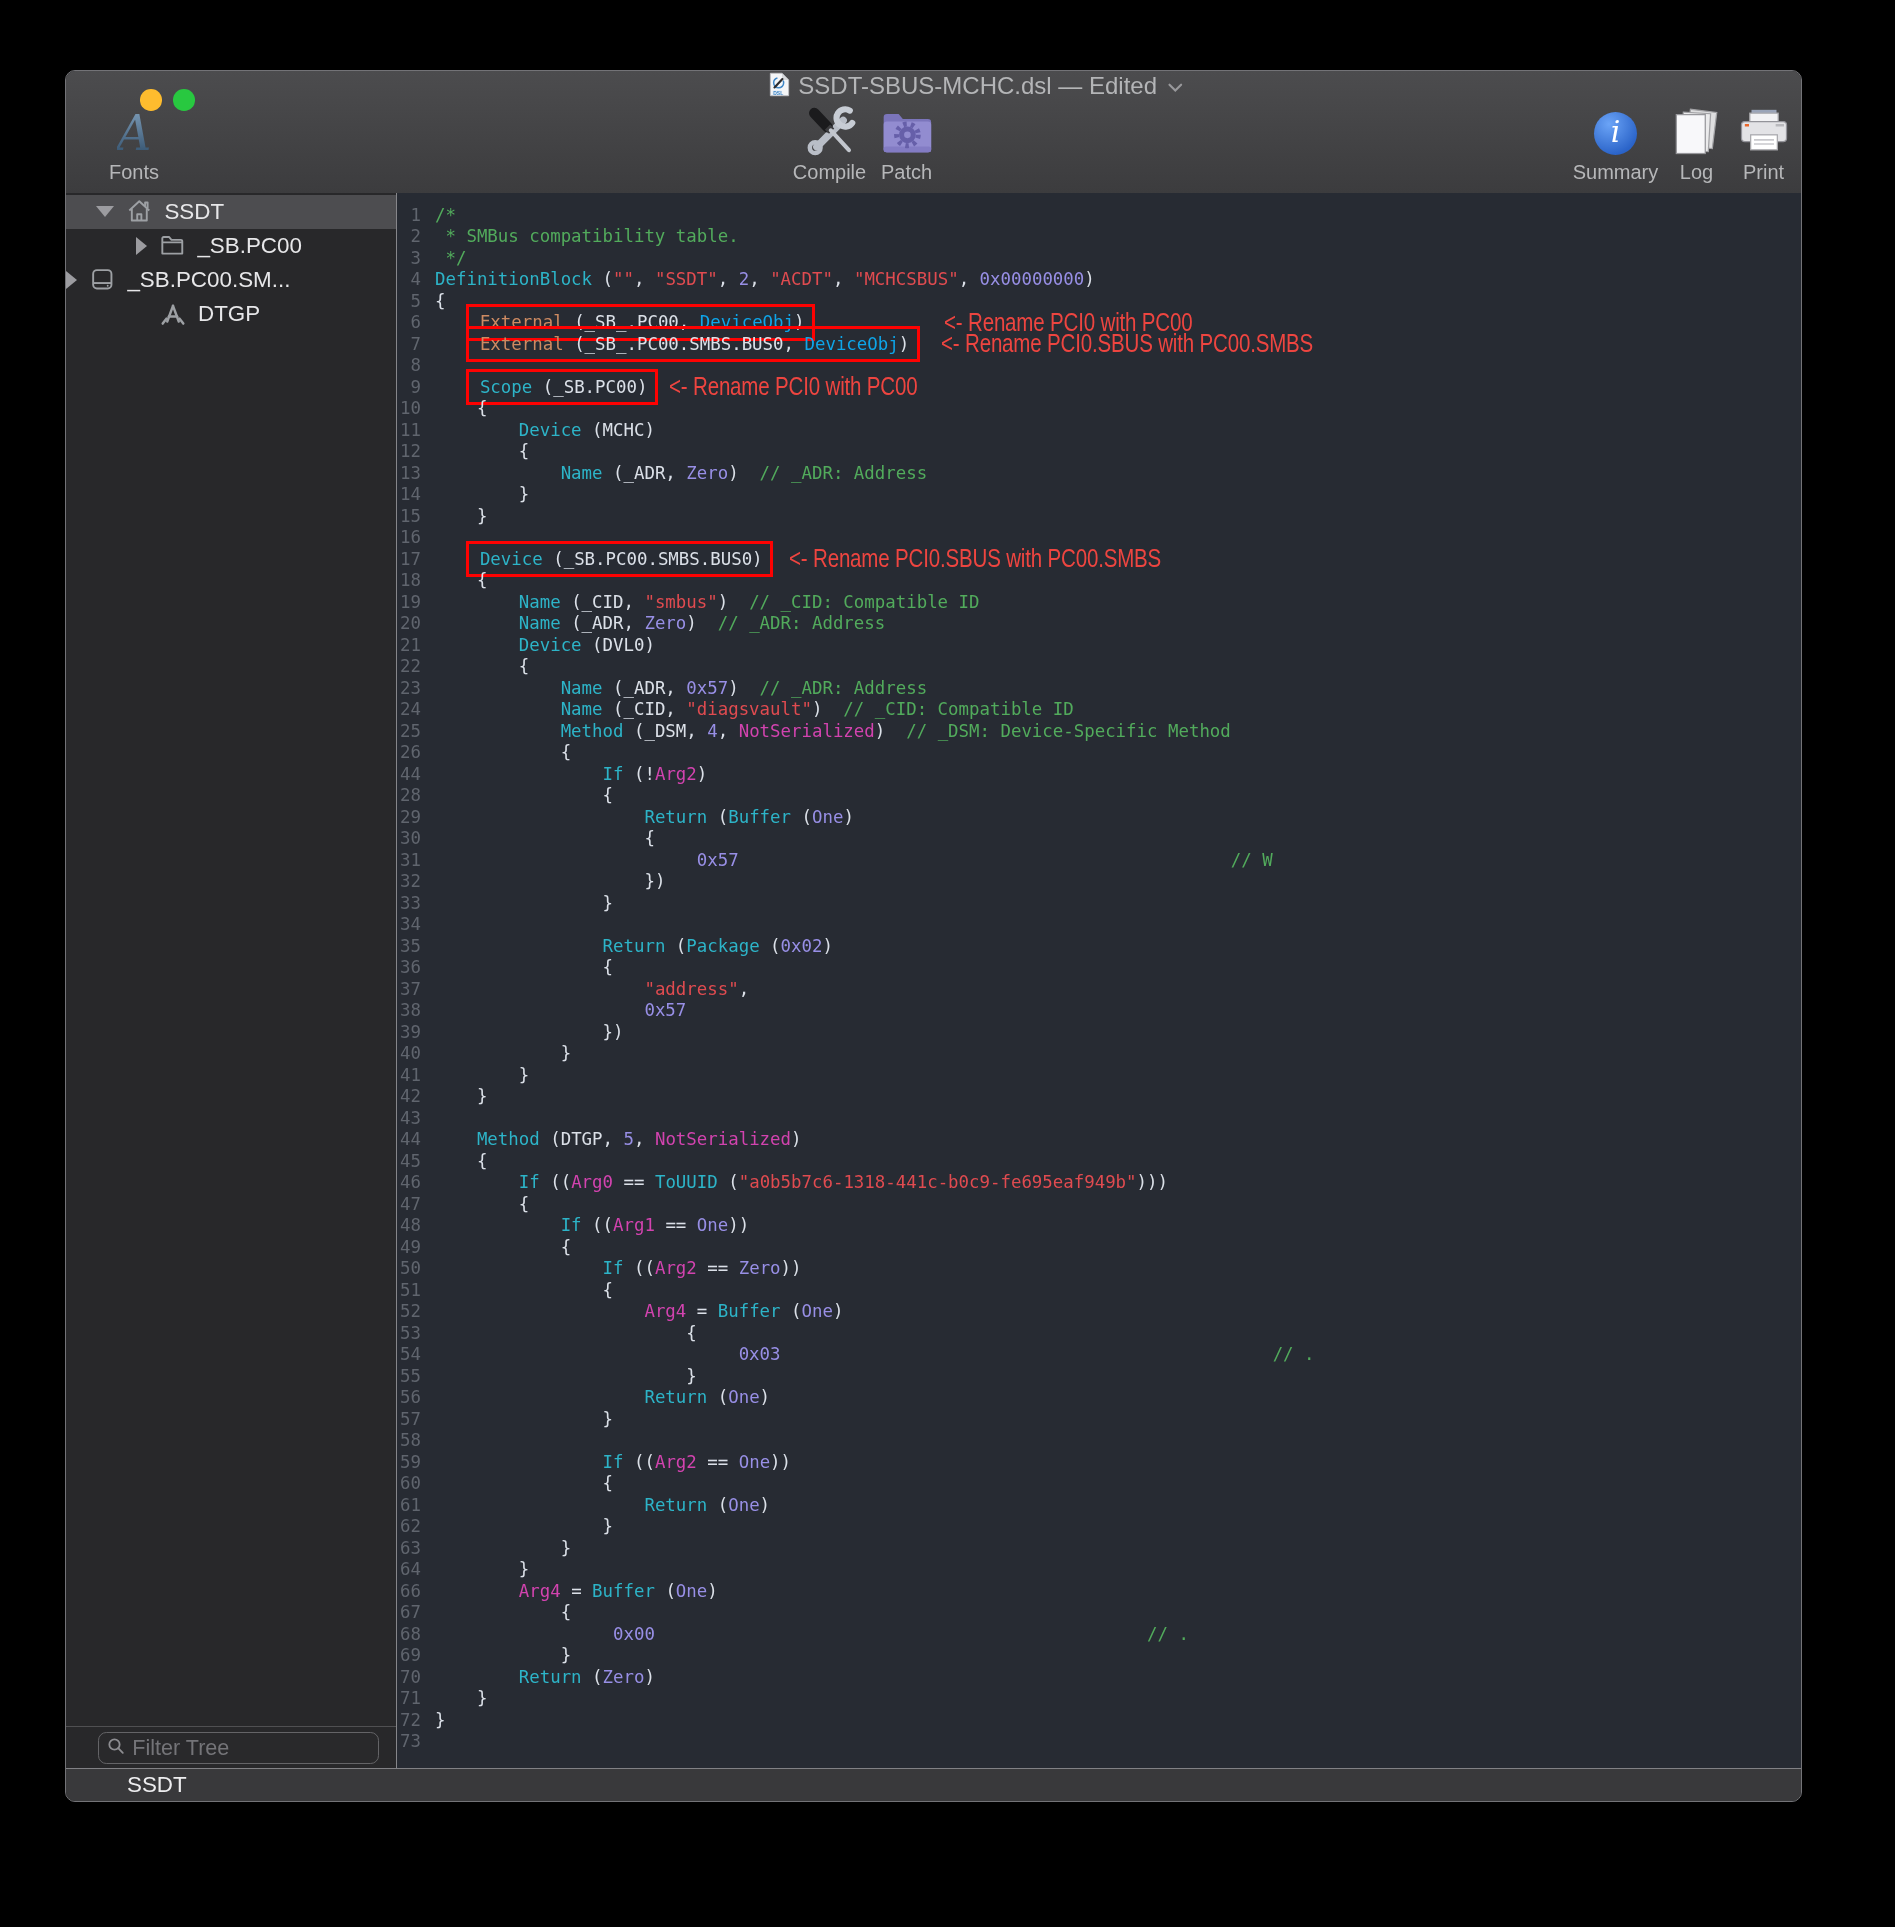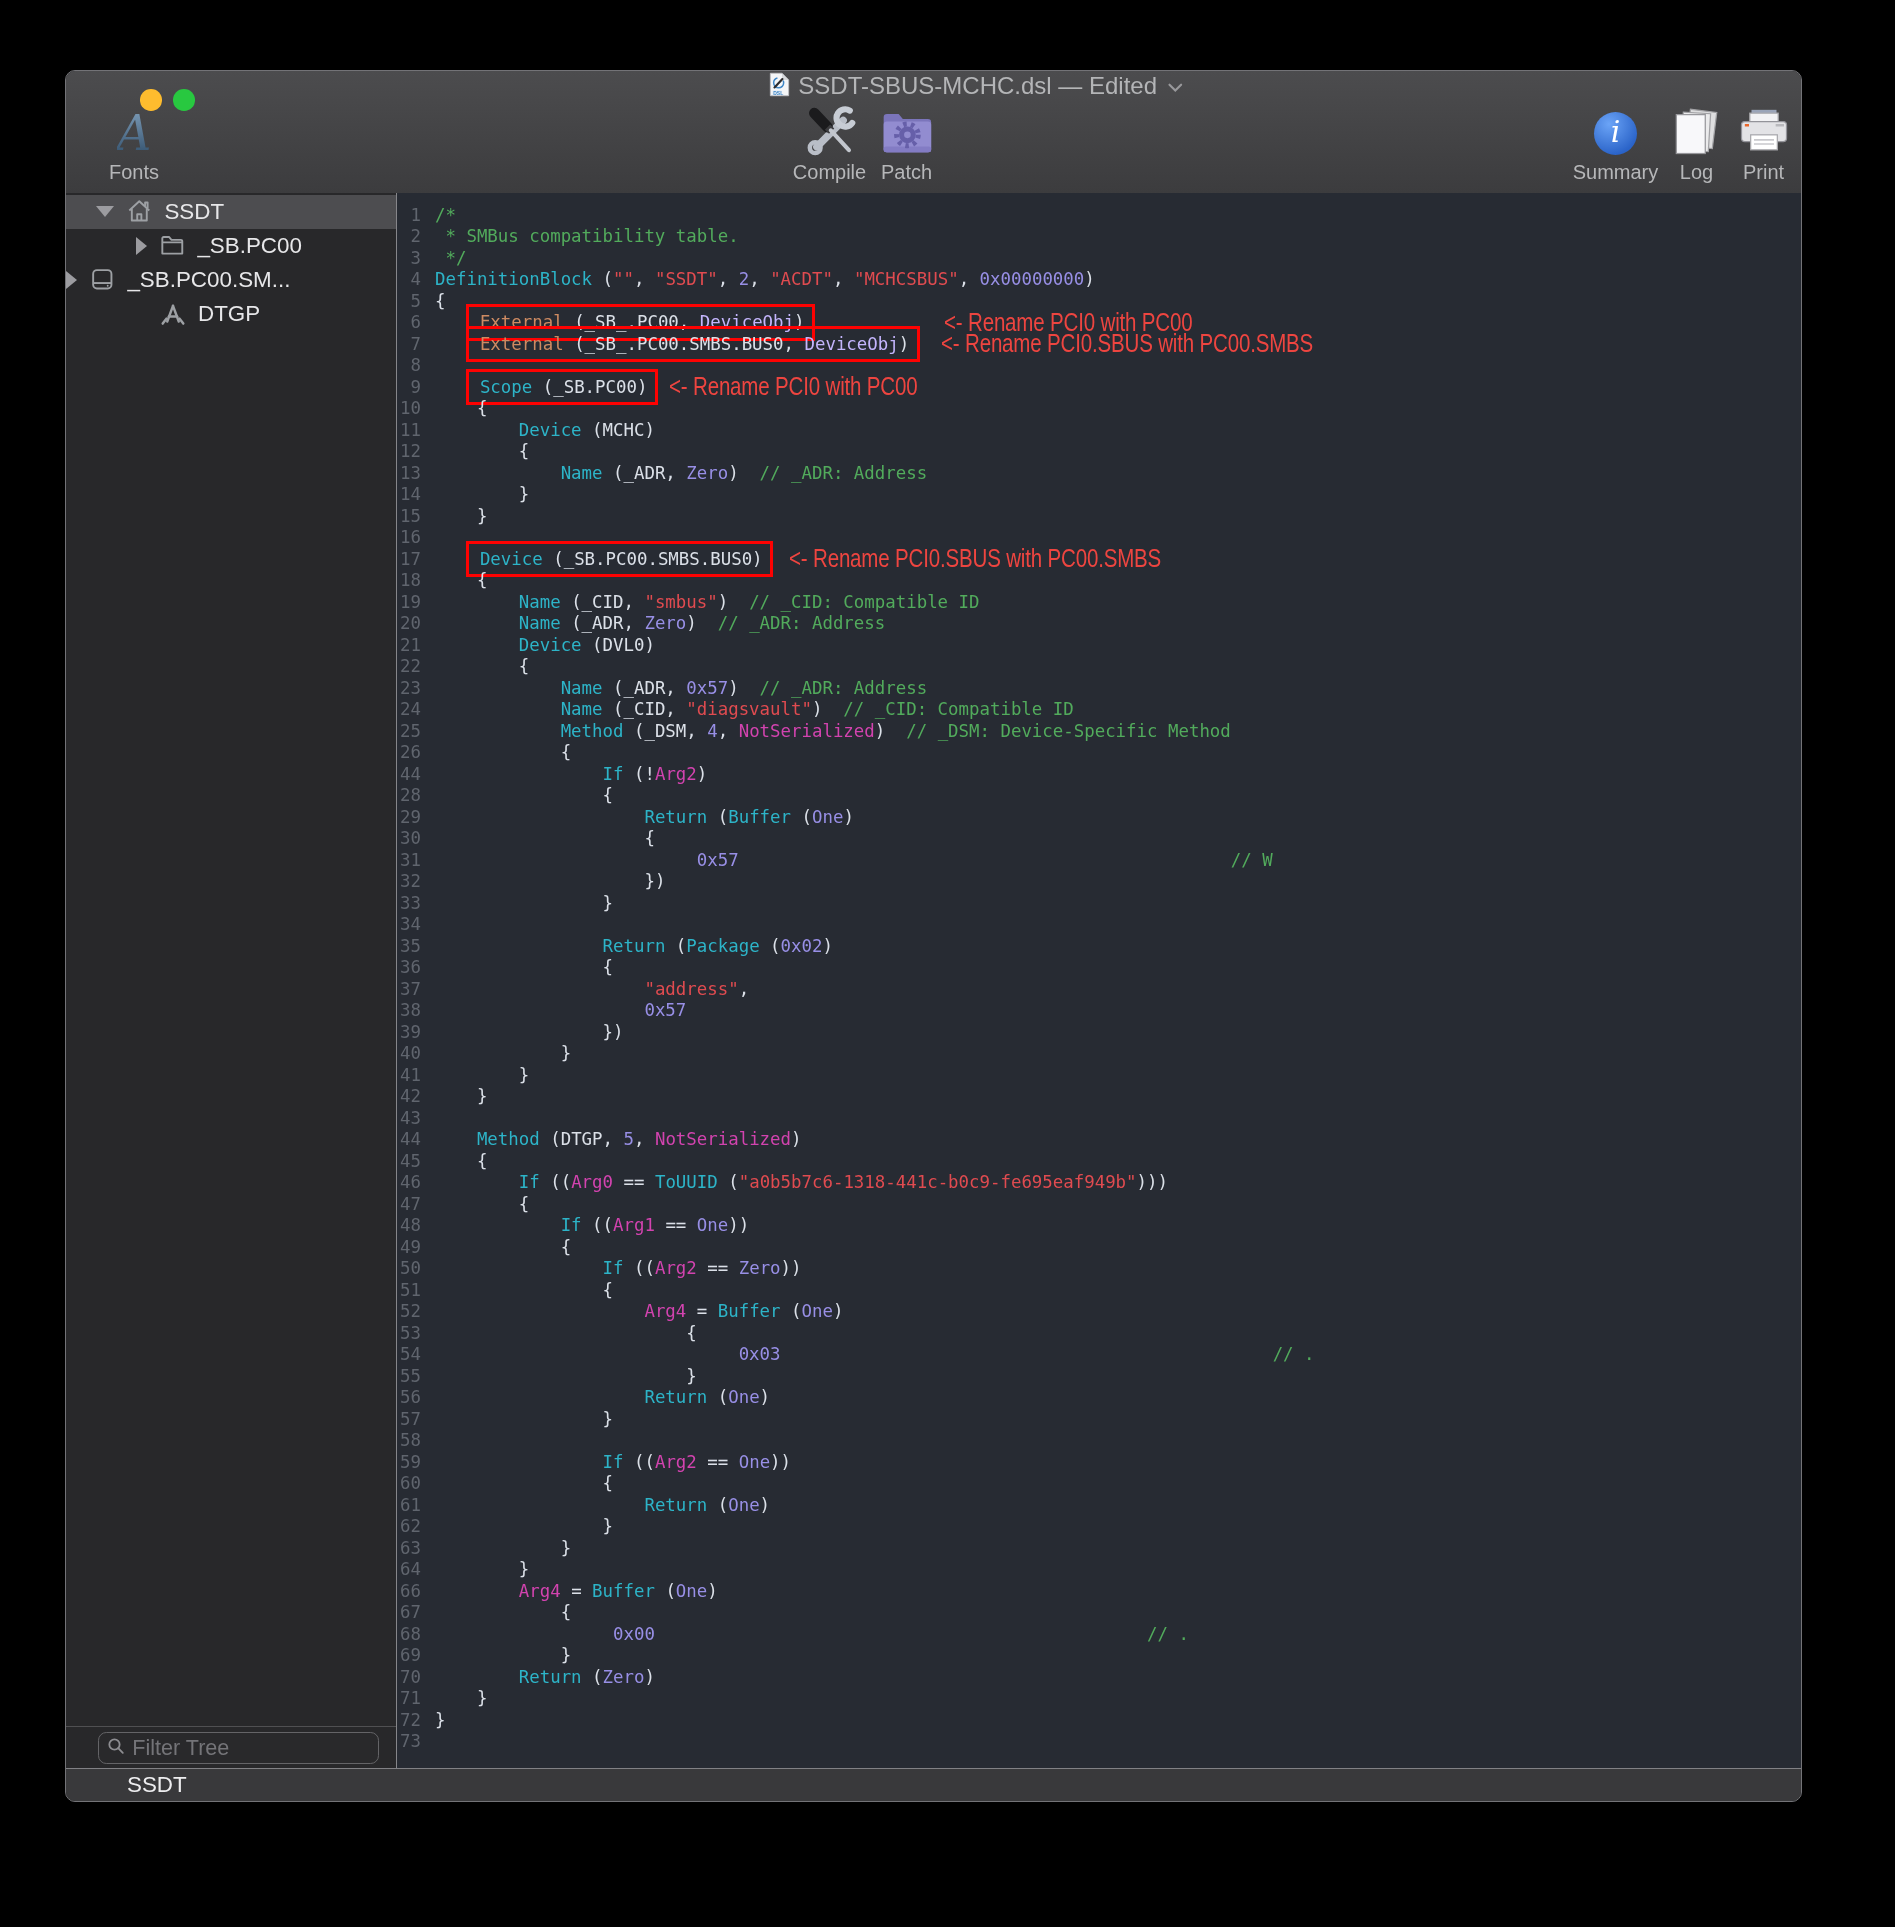--- a/index.html
+++ b/index.html
@@ -63,21 +63,21 @@
   .status-text{font-size:22.4px;color:#ededef;margin-left:61px;}
 
   
   .editor{position:absolute;left:331px;right:0;top:122px;bottom:32px;background:#272b33;overflow:hidden;}
   .code{padding-top:11.6px;font-family:"DejaVu Sans Mono",monospace;font-size:17.4px;line-height:21.5px;}
   .code-line{height:21.5px;display:flex;position:relative;white-space:pre;}
   .ln{flex:none;width:24px;text-align:right;margin-right:14px;color:#60656e;
       font-family:"DejaVu Sans Mono",monospace;font-size:17.4px;}
   .ct{flex:none;white-space:pre;}
   .tk-k{color:#2db4c8}.tk-e{color:#cd8a62}.tk-s{color:#e04b50}.tk-n{color:#988fe6}
-  .tk-a{color:#d243af}.tk-o{color:#c4b5fd}.tk-c{color:#52ab5c}.tk-p{color:#dbe0e8}
+  .tk-a{color:#d243af}.tk-o{color:#0ea5e9}.tk-c{color:#52ab5c}.tk-p{color:#dbe0e8}
   .redbox{border:3.3px solid #fd0202;padding:5px 7.5px 5.8px 10.8px;margin:-5px -7.5px -5.8px -10.8px;}
   .annot{position:absolute;top:50%;transform:translateY(-50%) scaleX(.82);transform-origin:0 50%;
          font-family:"Liberation Sans",sans-serif;font-size:25px;font-weight:500;
          color:#ee4540;white-space:nowrap;letter-spacing:-0.2px;}
 </style>
 </head>
 <body>
 
 <div class="window">
 

